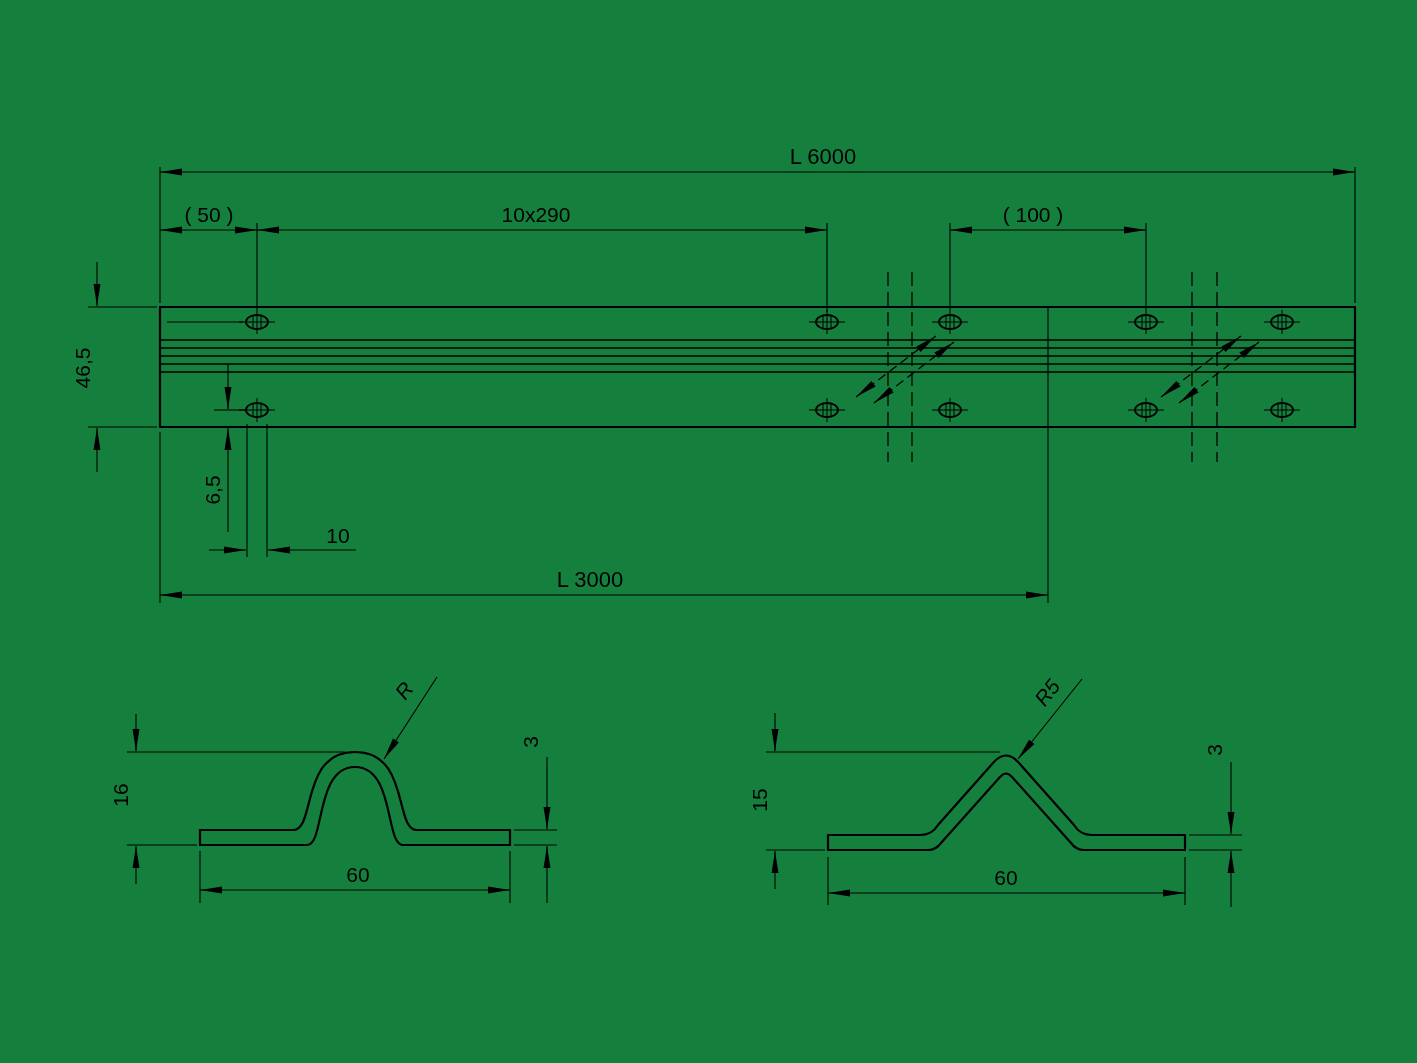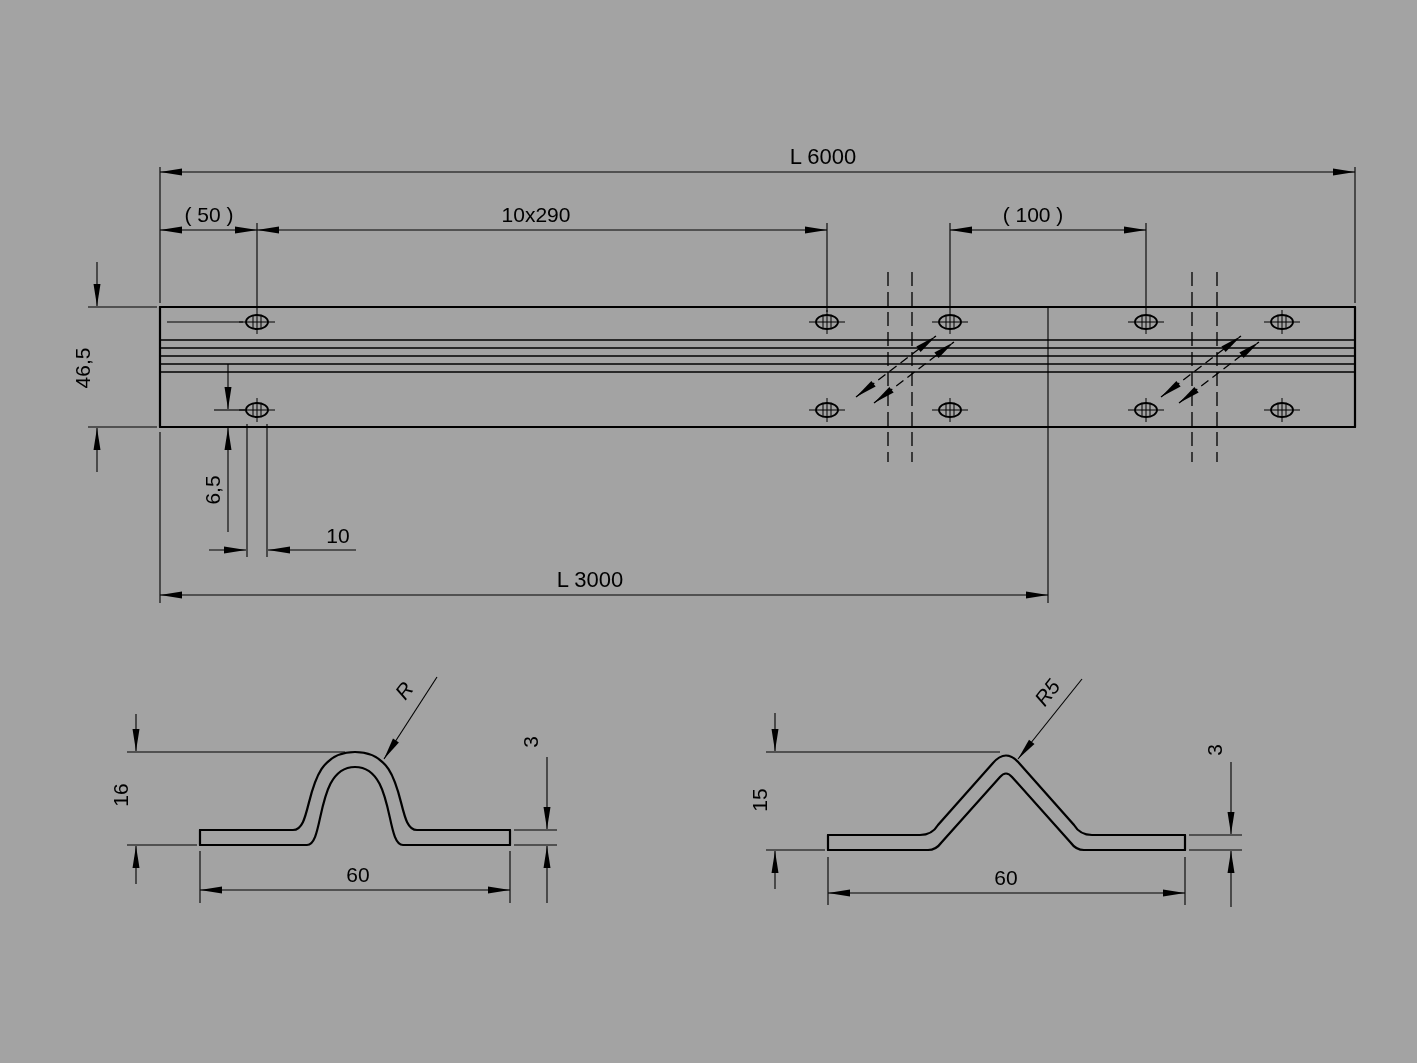--- a/index.html
+++ b/index.html
@@ -1,16 +1,16 @@
 <!DOCTYPE html>
 <html><head>
 <meta charset="utf-8">
 <style>
   html,body{margin:0;padding:0;background:#ffffff;}
-  .page{width:1417px;height:1063px;background:#a3a3a3;position:relative;overflow:hidden;}
+  .page{width:1417px;height:1063px;background:#15803d;position:relative;overflow:hidden;}
   svg{display:block;}
   text{font-family:"Liberation Sans","DejaVu Sans",sans-serif;font-size:21px;fill:#000;}
   .dim-label{font-size:21px;}
   .big-label{font-size:22px;}
   .radius-label{font-style:italic;}
   .outline{stroke:#000;stroke-width:2.2;fill:none;stroke-linecap:round;}
   .inner{stroke:#000;stroke-width:1.4;fill:none;}
   .thin{stroke:#000;stroke-width:1.1;fill:none;}
   .crosshair{stroke:#000;stroke-width:1;fill:none;}
   .holeline{stroke:#000;stroke-width:1.8;fill:none;}

